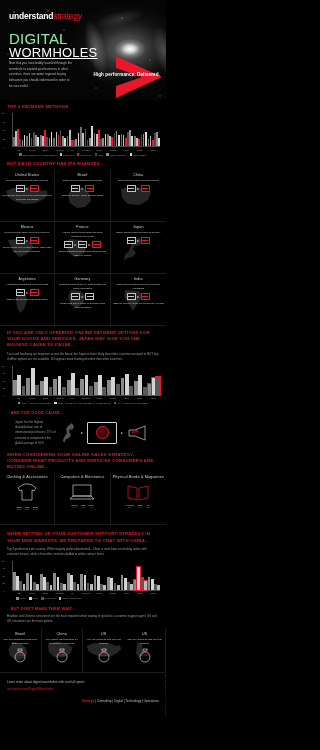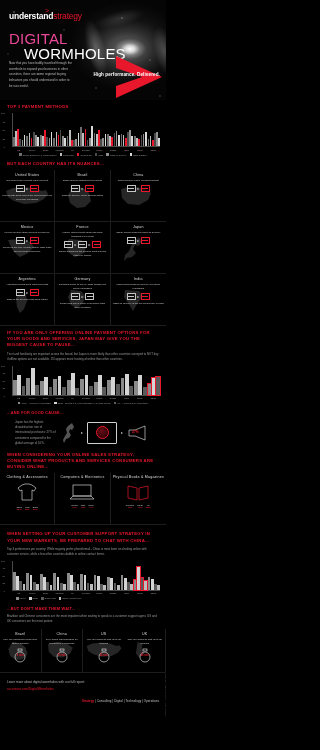--- a/index.html
+++ b/index.html
@@ -38,22 +38,22 @@
       radial-gradient(1px 1px at 150px 60px, rgba(255,255,255,.45), transparent),
       radial-gradient(1px 1px at 96px 88px, rgba(255,255,255,.4), transparent),
       radial-gradient(1px 1px at 64px 30px, rgba(255,255,255,.35), transparent),
       radial-gradient(1px 1px at 160px 96px, rgba(255,255,255,.4), transparent),
       radial-gradient(1px 1px at 8px 54px, rgba(255,255,255,.3), transparent);
   }
   .logo { position: absolute; left: 9px; top: 11px; font-size: 8.5px; letter-spacing: -.2px; white-space: nowrap; }
   .logo .b { color: #fff; font-weight: 700; }
   .logo .r { color: #e8172b; font-weight: 400; }
   .logo .caret { color: #e8172b; font-size: 7px; position: absolute; left: 36px; top: -4px; }
-  .hero-t1 { position: absolute; left: 9px; top: 30px; color: #ec4899; font-size: 15px; font-weight: 400; letter-spacing: .2px; }
-  .hero-t2 { position: absolute; left: 24px; top: 45px; color: #fff; font-size: 15px; font-weight: 400; letter-spacing: .2px; }
+  .hero-t1 { position: absolute; left: 9px; top: 30px; color: #86efac; font-size: 15px; font-weight: 400; letter-spacing: .2px; }
+  .hero-t2 { position: absolute; left: 9px; top: 45px; color: #fff; font-size: 13px; font-weight: 400; letter-spacing: .2px; text-decoration: underline; }
   .hero-body { position: absolute; left: 9px; top: 61px; width: 64px; color: #b9b9b9; font-size: 3.1px; line-height: 1.85; }
   .chev { position: absolute; right: 2px; top: 56px; width: 50px; height: 42px; }
   .hpd { position: absolute; right: 6px; top: 72px; color: #fff; font-size: 4.6px; font-weight: 700; letter-spacing: .1px; }
 
   
   .sec { position: relative; width: 166px; background: #000; }
   .hd-red { color: #e8172b; font-size: 4.3px; font-weight: 700; letter-spacing: .25px; line-height: 1.45; }
   .hd-red-sm { color: #e8172b; font-size: 3.9px; font-weight: 700; letter-spacing: .2px; line-height: 1.5; }
   .body-sm { color: #9a9a9a; font-size: 2.9px; line-height: 1.75; }
   .panel-title { color: #dcdcdc; font-size: 3.6px; text-align: center; letter-spacing: .2px; }

